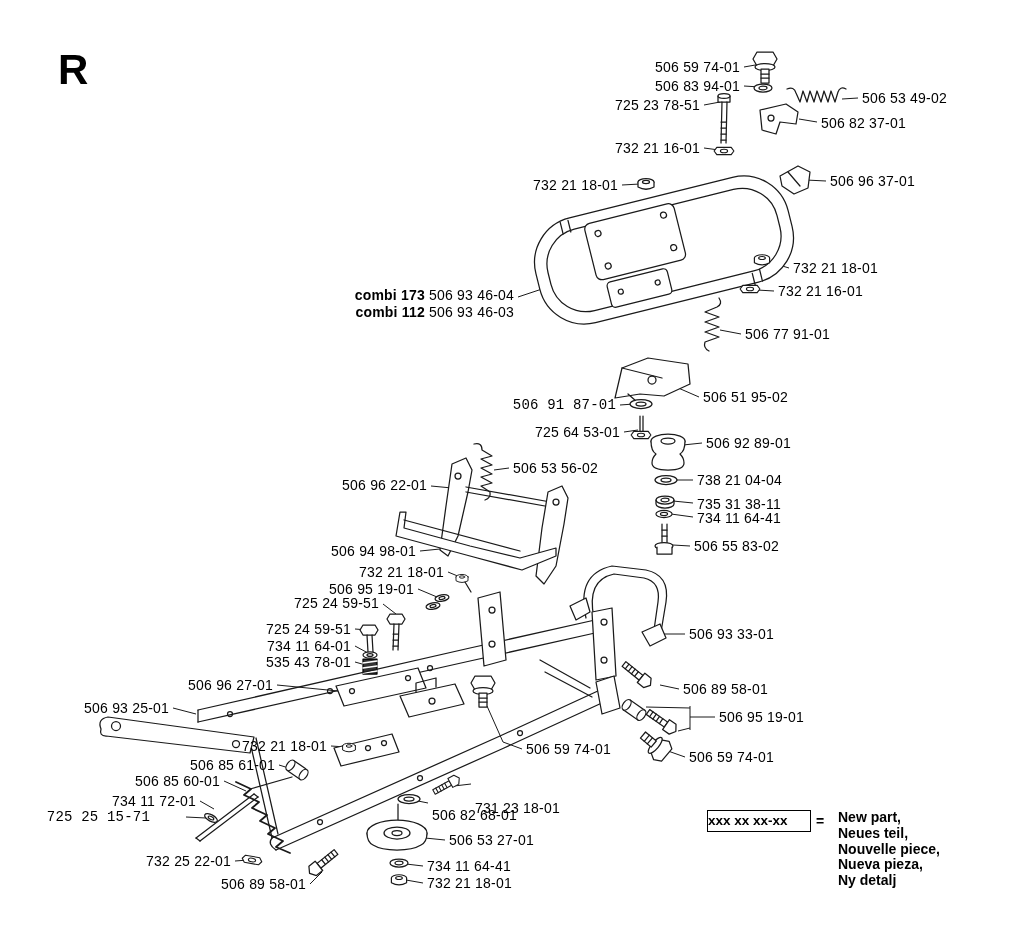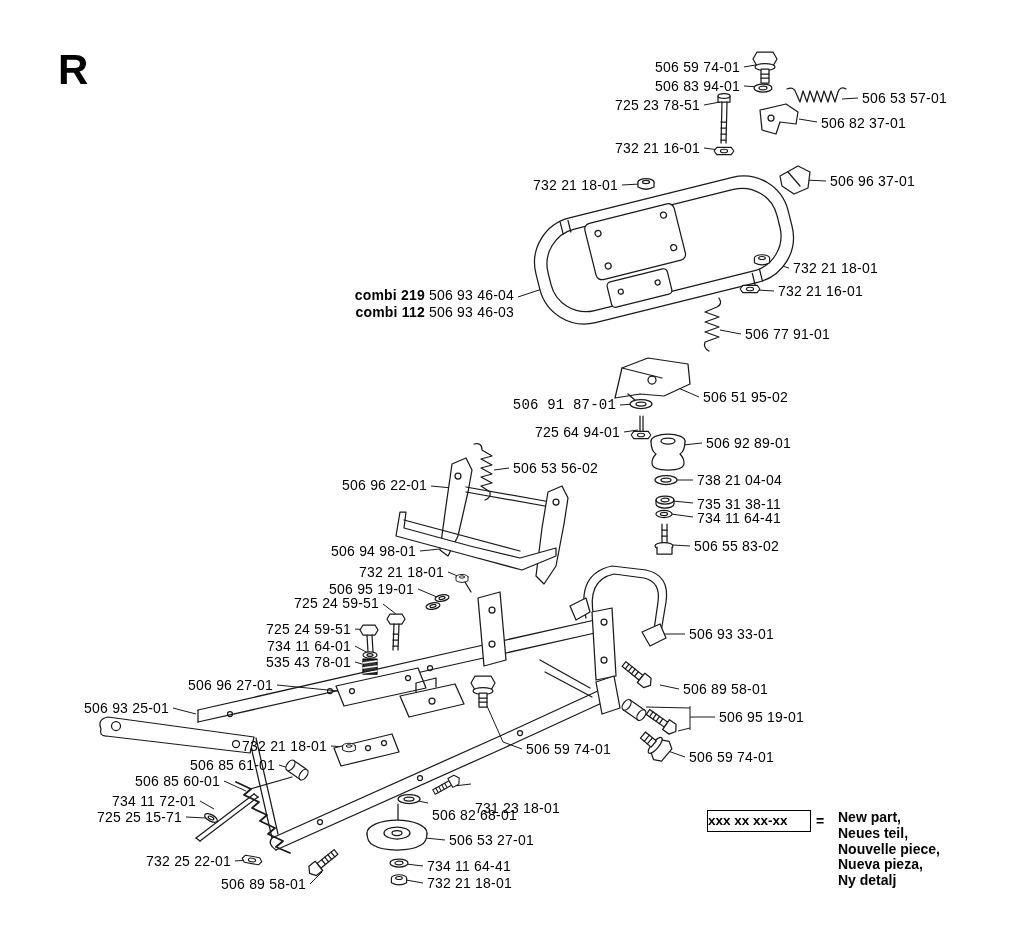--- a/index.html
+++ b/index.html
@@ -338,33 +338,33 @@
         <use href="#nutPlain" transform="translate(252,860) rotate(10) scale(0.9)"></use>
         <use href="#boltA" transform="translate(336,852) rotate(141)"></use>
       </g>
     </g>
   </svg>
 
   <div class="labels-layer" id="labels-layer">
       <div class="part-label" style="right: 284px; top: 67px;">506 59 74-01</div>
       <div class="part-label" style="right: 284px; top: 86px;">506 83 94-01</div>
       <div class="part-label" style="right: 324px; top: 105px;">725 23 78-51</div>
-      <div class="part-label" style="left: 862px; top: 98px;">506 53 57-01</div>
+      <div class="part-label" style="left: 862px; top: 98px;">506 53 49-02</div>
       <div class="part-label" style="left: 821px; top: 123px;">506 82 37-01</div>
       <div class="part-label" style="right: 324px; top: 148px;">732 21 16-01</div>
       <div class="part-label" style="right: 406px; top: 185px;">732 21 18-01</div>
       <div class="part-label" style="left: 830px; top: 181px;">506 96 37-01</div>
       <div class="part-label" style="left: 793px; top: 268px;">732 21 18-01</div>
       <div class="part-label" style="left: 778px; top: 291px;">732 21 16-01</div>
-      <div class="part-label" style="right: 510px; top: 295px;"><span class="bold">combi 219</span><span> 506 93 46-04</span></div>
+      <div class="part-label" style="right: 510px; top: 295px;"><span class="bold">combi 173</span><span> 506 93 46-04</span></div>
       <div class="part-label" style="right: 510px; top: 312px;"><span class="bold">combi 112</span><span> 506 93 46-03</span></div>
       <div class="part-label" style="left: 745px; top: 334px;">506 77 91-01</div>
       <div class="part-label" style="right: 408px; top: 405px; font-family: Liberation Mono, monospace;">506 91 87-01</div>
       <div class="part-label" style="left: 703px; top: 397px;">506 51 95-02</div>
-      <div class="part-label" style="right: 404px; top: 432px;">725 64 94-01</div>
+      <div class="part-label" style="right: 404px; top: 432px;">725 64 53-01</div>
       <div class="part-label" style="left: 706px; top: 443px;">506 92 89-01</div>
       <div class="part-label" style="left: 513px; top: 468px;">506 53 56-02</div>
       <div class="part-label" style="right: 597px; top: 485px;">506 96 22-01</div>
       <div class="part-label" style="left: 697px; top: 480px;">738 21 04-04</div>
       <div class="part-label" style="left: 697px; top: 504px;">735 31 38-11</div>
       <div class="part-label" style="left: 697px; top: 518px;">734 11 64-41</div>
       <div class="part-label" style="right: 608px; top: 551px;">506 94 98-01</div>
       <div class="part-label" style="left: 694px; top: 546px;">506 55 83-02</div>
       <div class="part-label" style="right: 580px; top: 572px;">732 21 18-01</div>
       <div class="part-label" style="right: 610px; top: 589px;">506 95 19-01</div>
@@ -378,21 +378,21 @@
       <div class="part-label" style="right: 855px; top: 708px;">506 93 25-01</div>
       <div class="part-label" style="left: 719px; top: 717px;">506 95 19-01</div>
       <div class="part-label" style="right: 697px; top: 746px;">732 21 18-01</div>
       <div class="part-label" style="left: 526px; top: 749px;">506 59 74-01</div>
       <div class="part-label" style="left: 689px; top: 757px;">506 59 74-01</div>
       <div class="part-label" style="right: 749px; top: 765px;">506 85 61-01</div>
       <div class="part-label" style="right: 804px; top: 781px;">506 85 60-01</div>
       <div class="part-label" style="left: 475px; top: 808px;">731 23 18-01</div>
       <div class="part-label" style="right: 828px; top: 801px; margin-left: 46px;">734 11 72-01</div>
       <div class="part-label" style="left: 432px; top: 803px; margin-top: 12px;">506 82 68-01</div>
-      <div class="part-label" style="right: 842px; top: 817px;">725 25 15-71</div>
+      <div class="part-label" style="right: 874px; top: 817px; font-family: Liberation Mono, monospace;">725 25 15-71</div>
       <div class="part-label" style="left: 449px; top: 840px;">506 53 27-01</div>
       <div class="part-label" style="right: 793px; top: 861px;">732 25 22-01</div>
       <div class="part-label" style="left: 427px; top: 866px;">734 11 64-41</div>
       <div class="part-label" style="right: 718px; top: 884px;">506 89 58-01</div>
       <div class="part-label" style="left: 427px; top: 883px;">732 21 18-01</div>
     </div>
 
   <div class="legend-box">xxx xx xx-xx</div>
   <div class="legend-eq">=</div>
   <div class="legend-lines" id="legend-lines">

